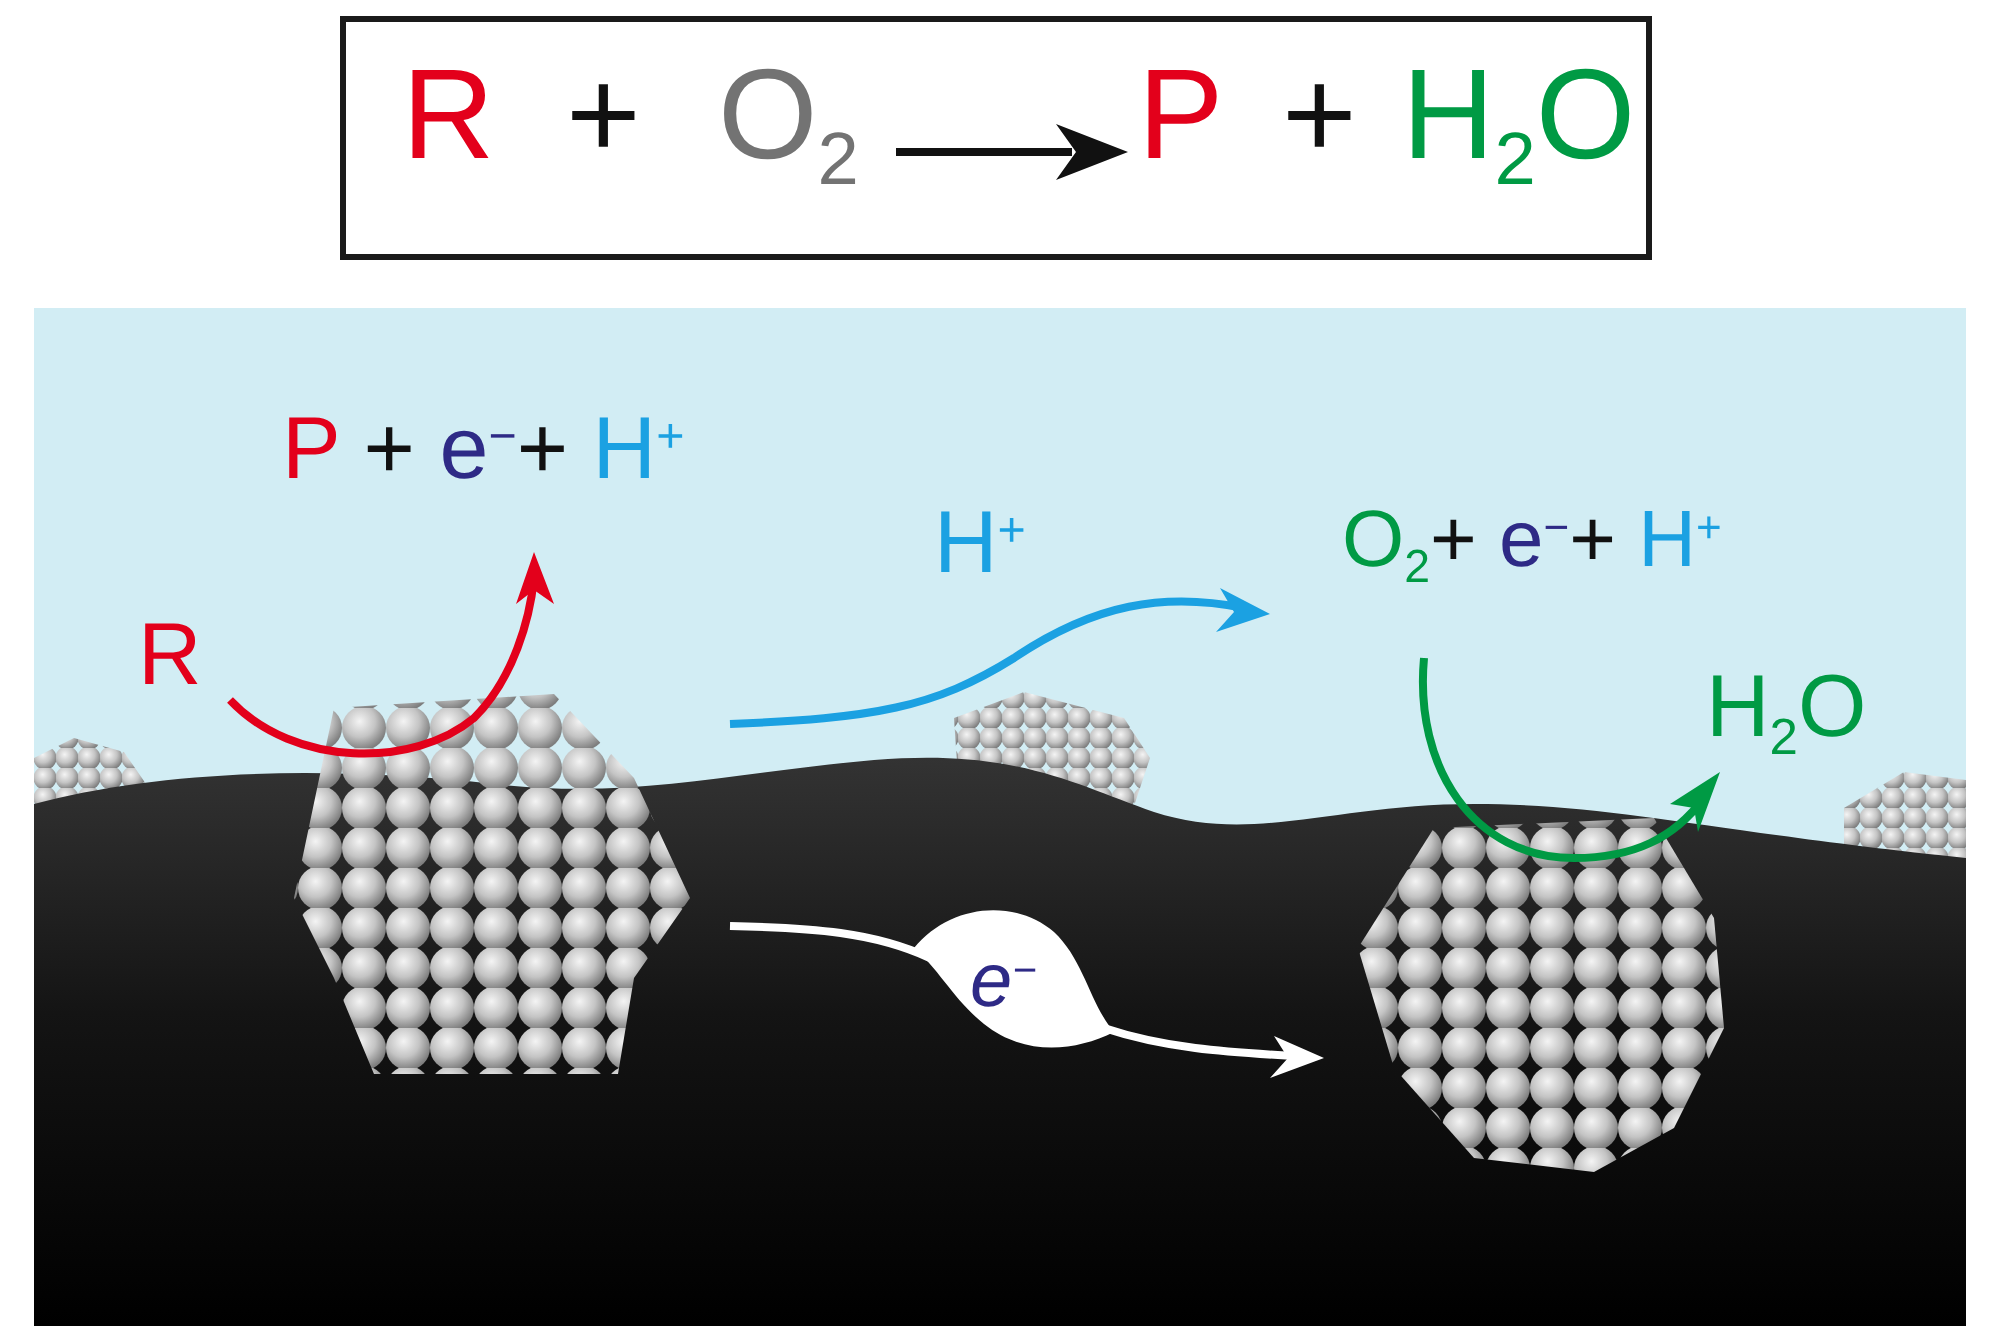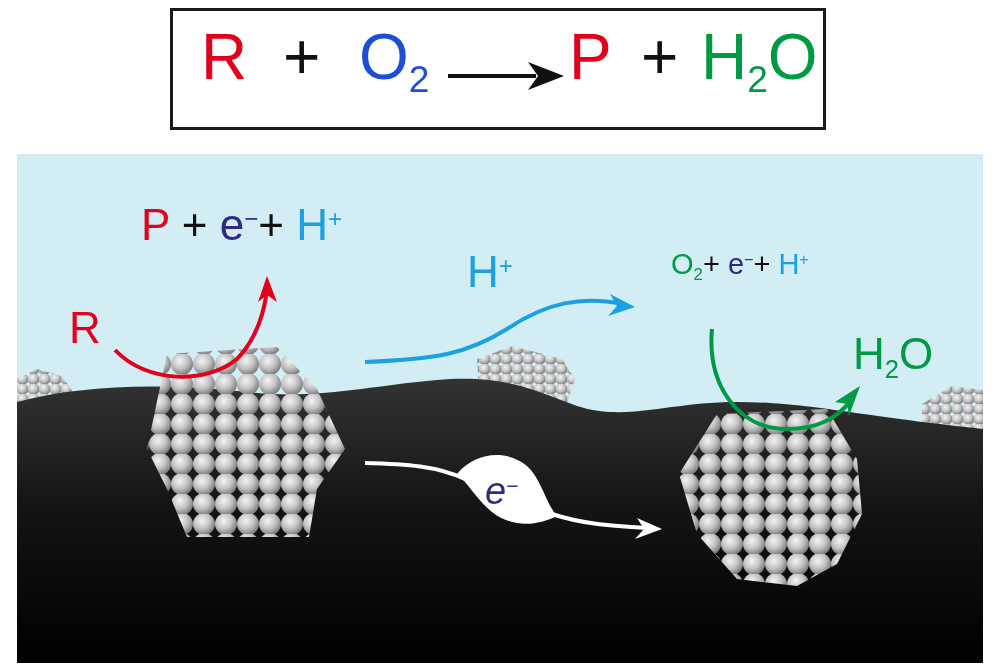--- a/index.html
+++ b/index.html
@@ -10,21 +10,21 @@
   .sup { font-size:0.55em; position:relative; top:-0.55em; }
   #scene { position:absolute; left:17px; top:154px; width:966px; height:509px; overflow:hidden;text-decoration:underline; }
   .lbl { position:absolute; line-height:1; white-space:nowrap; }
 </style>
 </head>
 <body>
 
 <div id="eq-box">
   <span class="eq" style="left:28px;color:#e3001b;">R</span>
   <span class="eq" style="left:110px;color:#111;">+</span>
-  <span class="eq" style="left:186px;color:#1d4ed8;"><span>O</span><span class="sub">2</span></span>
+  <span class="eq" style="left:186px;color:#737373;"><span>O</span><span class="sub">2</span></span>
   <svg style="position:absolute;left:273px;top:45px;" width="120" height="40">
     <line x1="2" y1="20" x2="90" y2="20" stroke="#111" stroke-width="4"></line>
     <polygon points="82,6 118,20 82,34 92,20" fill="#111"></polygon>
   </svg>
   <span class="eq" style="left:396px;color:#e3001b;">P</span>
   <span class="eq" style="left:468px;color:#111;">+</span>
   <span class="eq" style="left:528px;color:#009a44;"><span>H</span><span class="sub">2</span><span>O</span></span>
 </div>
 
 <div id="scene">
@@ -82,17 +82,17 @@
     <path d="M348,309 C390,310 420,312 448,325 C465,310 480,300 500,310 C520,320 525,345 535,360 C565,370 595,372 630,374" fill="none" stroke="#ffffff" stroke-width="4"></path>
     <path d="M440,320 C458,298 490,295 510,312 C525,326 528,348 540,362 C520,372 495,374 475,358 C460,346 452,330 440,320 Z" fill="#ffffff"></path>
     <polygon points="645,375 620,364 627,375 618,385" fill="#ffffff"></polygon>
   </svg>
 
   <span class="lbl" style="left:124px;top:49px;font-size:44px;"><span style="color:#e3001b;">P</span><span style="color:#111;"> <span>+</span> </span><span style="color:#2e2a86;">e</span><span class="sup" style="color:#2e2a86;">−</span><span style="color:#111;">+</span> <span style="color:#1ba1e2;">H</span><span class="sup" style="color:#1ba1e2;">+</span></span>
   <span class="lbl" style="left:52px;top:152px;font-size:44px;color:#e3001b;">R</span>
 
   <span class="lbl" style="left:450px;top:96px;font-size:44px;color:#1ba1e2;"><span>H</span><span class="sup">+</span></span>
 
-  <span class="lbl" style="left:654px;top:96px;font-size:29px;"><span style="color:#009a44;">O</span><span class="sub" style="color:#009a44;">2</span><span style="color:#111;">+</span> <span style="color:#2e2a86;">e</span><span class="sup" style="color:#2e2a86;">−</span><span style="color:#111;">+</span> <span style="color:#1ba1e2;">H</span><span class="sup" style="color:#1ba1e2;">+</span></span>
+  <span class="lbl" style="left:654px;top:96px;font-size:40px;"><span style="color:#009a44;">O</span><span class="sub" style="color:#009a44;">2</span><span style="color:#111;">+</span> <span style="color:#2e2a86;">e</span><span class="sup" style="color:#2e2a86;">−</span><span style="color:#111;">+</span> <span style="color:#1ba1e2;">H</span><span class="sup" style="color:#1ba1e2;">+</span></span>
   <span class="lbl" style="left:836px;top:178px;font-size:44px;color:#009a44;"><span>H</span><span class="sub">2</span><span>O</span></span>
 
   <span class="lbl" style="left:468px;top:318px;font-size:38px;color:#2e2a86;font-style:italic;"><span>e</span><span class="sup">−</span></span>
 </div>
 
 </body></html>

